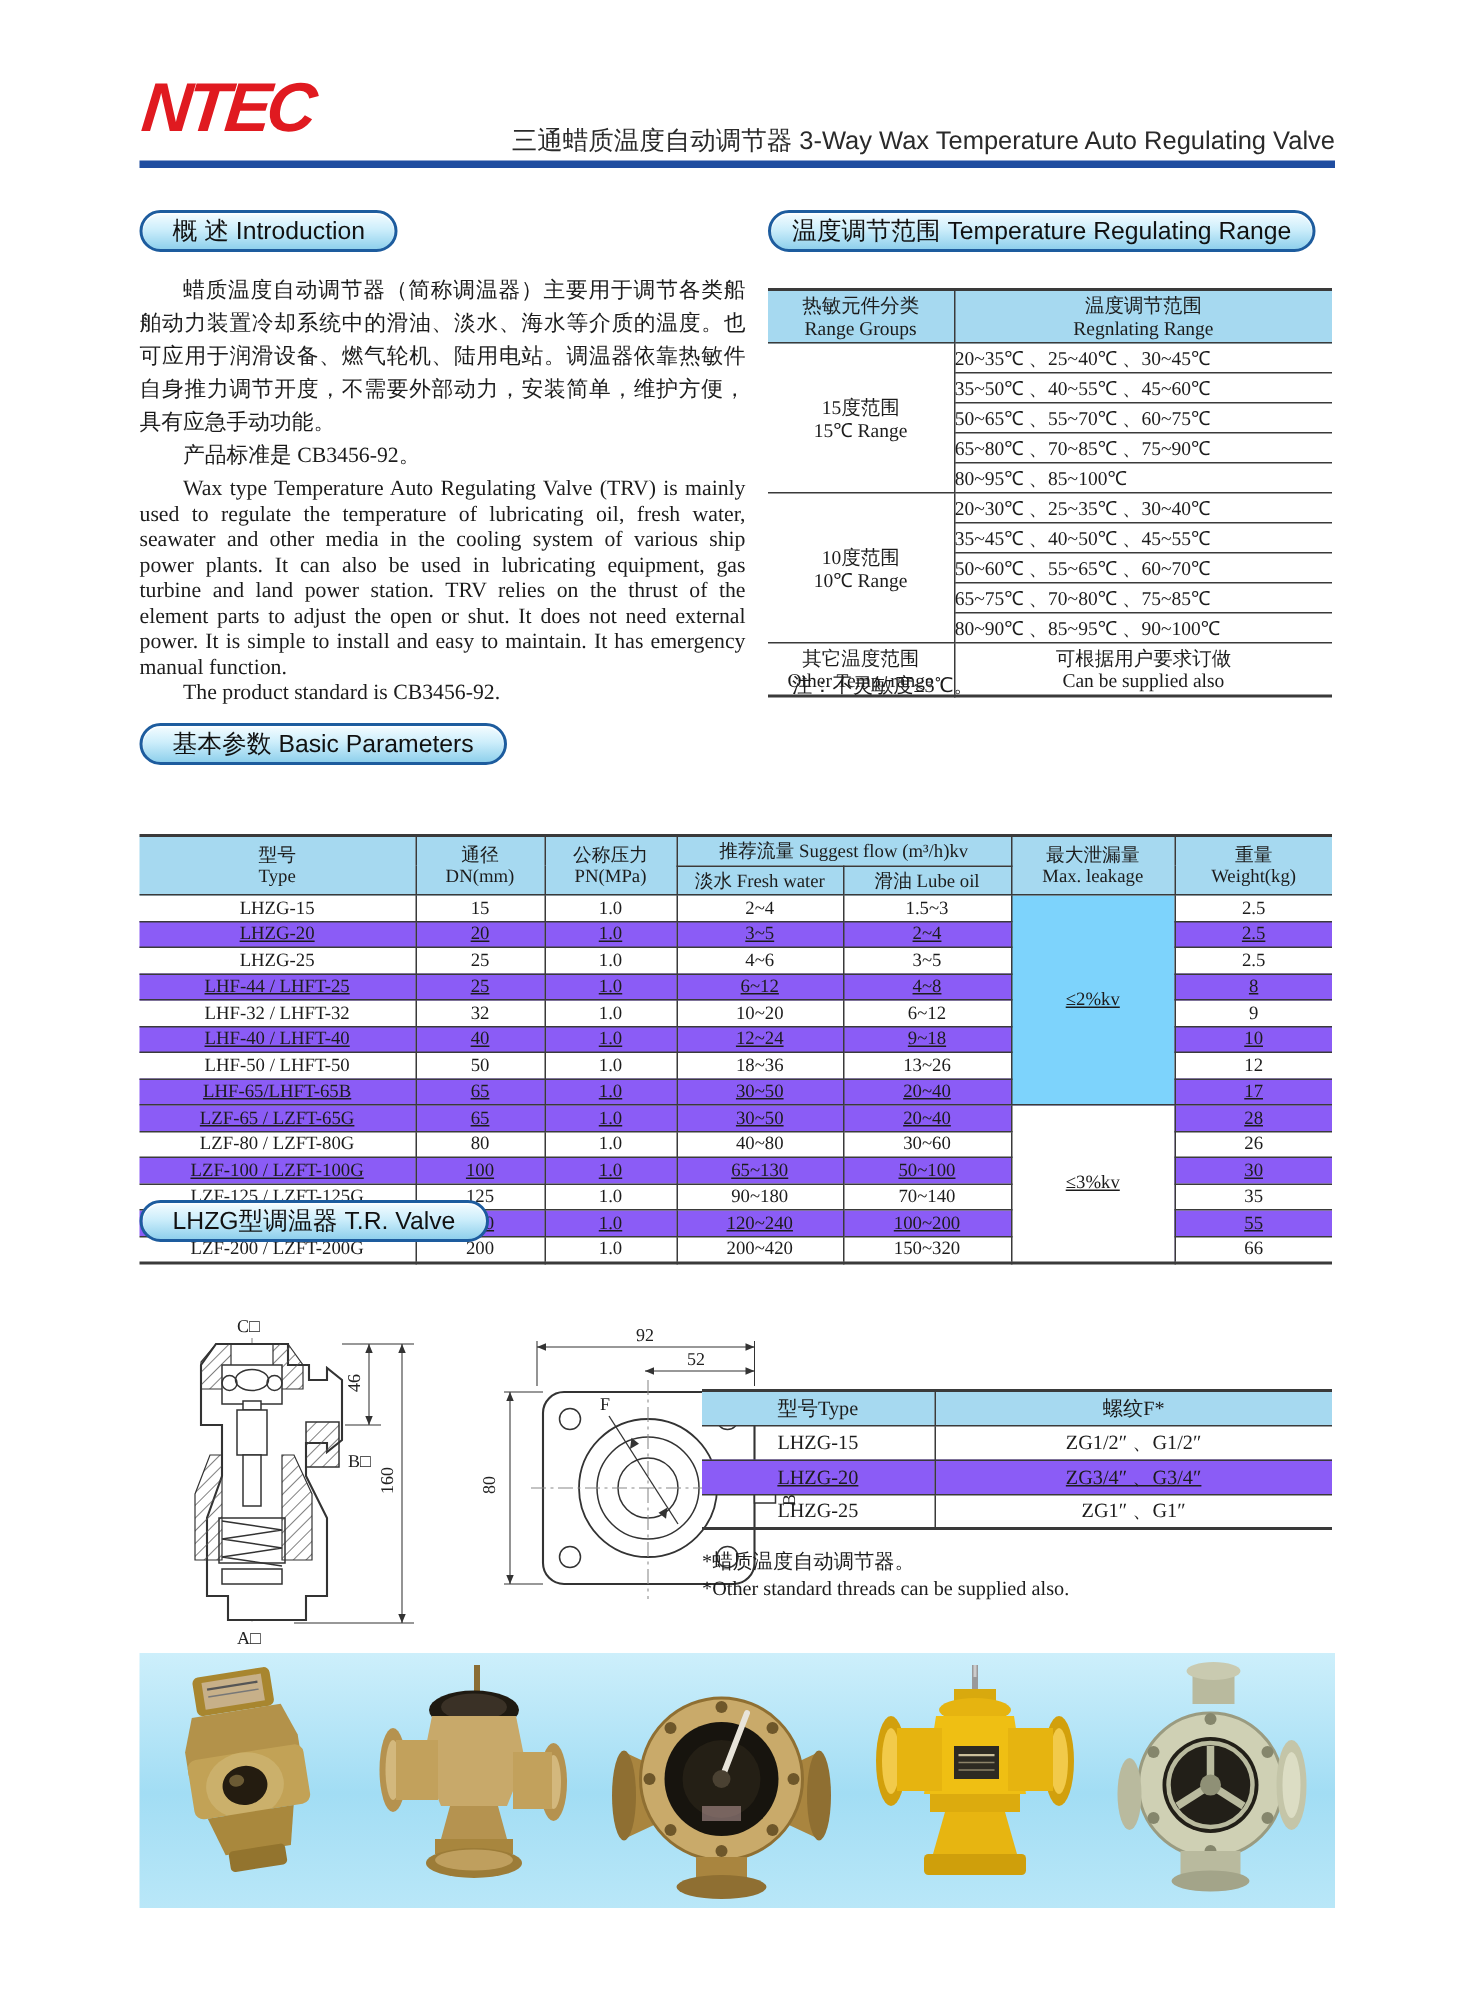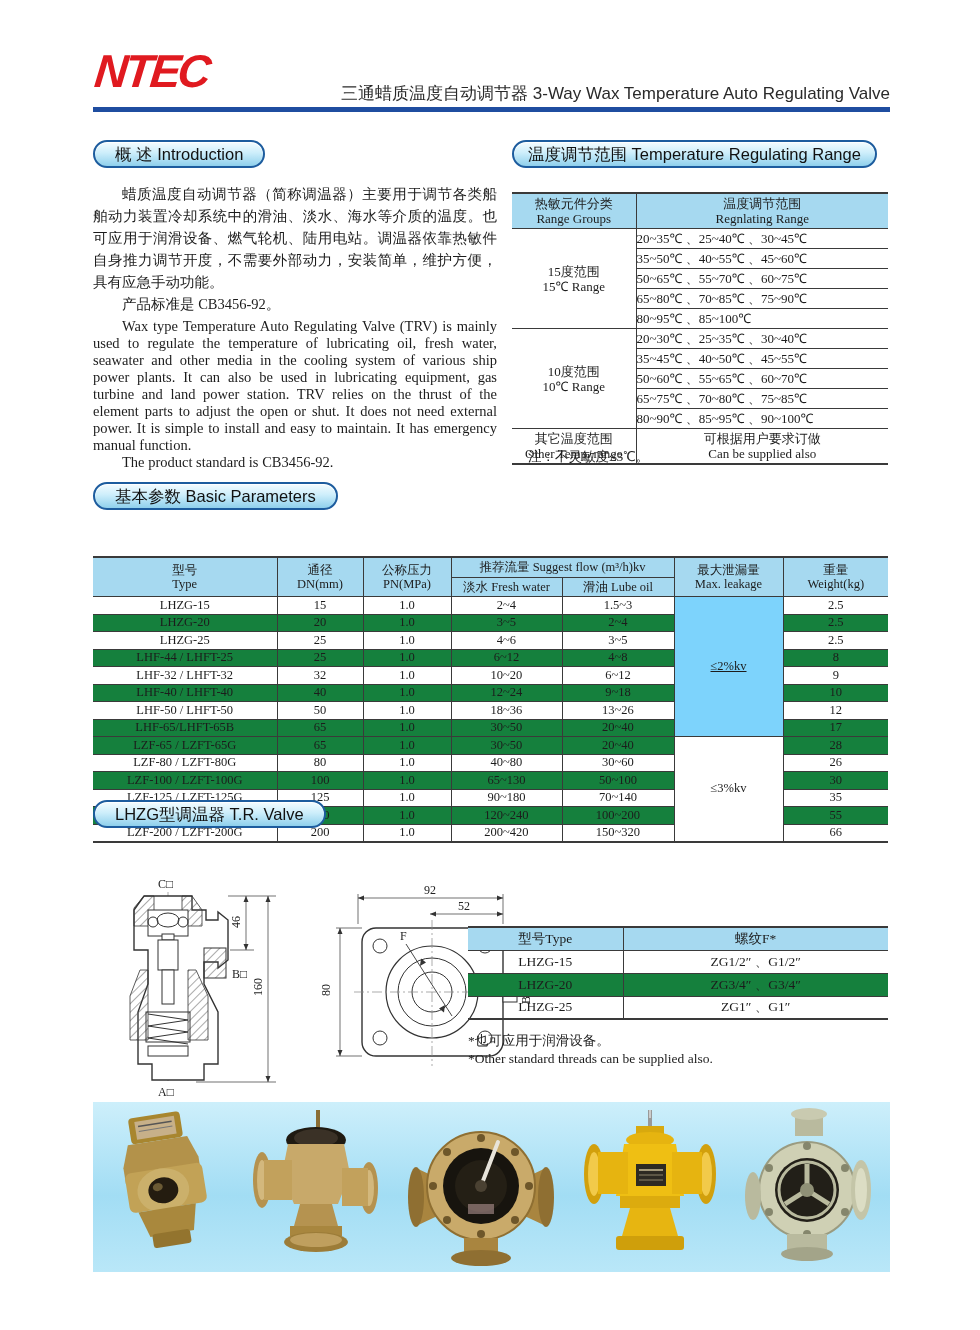--- a/index.html
+++ b/index.html
@@ -37,21 +37,21 @@
   .intro-en { position:absolute; left:93px; top:318px; width:404px;
     font-size:14.5px; line-height:17px; text-align:justify; }
   .intro-en p + p, .intro-zh p + p { margin-top:0; }
   
   table { border-collapse:collapse; }
   td, th { border:1px solid #3a3a3a; font-weight:normal; text-align:center; vertical-align:middle; }
   td:first-child, th:first-child { border-left:none; }
   td:last-child, th:last-child { border-right:none; }
   .open-table { border-top:2px solid #3a3a3a; border-bottom:2px solid #3a3a3a; }
   .hdr-blue { background:#a6d9f0; }
-  .row-blue { background:#15803d; }
+  .row-blue { background:#8b5cf6;text-decoration:underline; }
   
   .temp-table { position:absolute; left:512px; top:192px; width:376px; font-size:13px; }
   .temp-table td { height:18px; padding:0 4px; }
   .temp-table .two-line { line-height:15px; padding:2px 4px; }
   .temp-table .tt-val { text-align:left; padding-left:0; }
   .temp-note { position:absolute; left:512px; top:448px; font-size:13.5px;margin-left:16px; }
   
   .params-table { position:absolute; left:93px; top:556px; width:795px; font-size:12.5px; }
   .params-table th { line-height:14.5px; padding:2px 2px; background:#a6d9f0; }
   .params-table td { height:17.5px; padding:0 2px; }
@@ -435,21 +435,21 @@
           <td>LHZG-20</td>
           <td>ZG3/4″ 、G3/4″</td>
         </tr>
         <tr>
           <td>LHZG-25</td>
           <td>ZG1″ 、G1″</td>
         </tr>
       </tbody>
   </table>
   <div class="threads-notes">
-    <div>*也可应用于润滑设备。</div>
+    <div>*蜡质温度自动调节器。</div>
     <div>*Other standard threads can be supplied also.</div>
   </div>
 
   <div class="photo-band">
 
     <svg width="120" height="158" viewBox="0 0 120 158">
       <g transform="rotate(-9 60 80)">
         <rect x="34" y="6" width="52" height="26" rx="4" fill="#a8862f"></rect>
         <rect x="40" y="10" width="40" height="18" fill="#c7b089"></rect>
         <line x1="43" y1="15" x2="77" y2="15" stroke="#555" stroke-width="1.5"></line>

